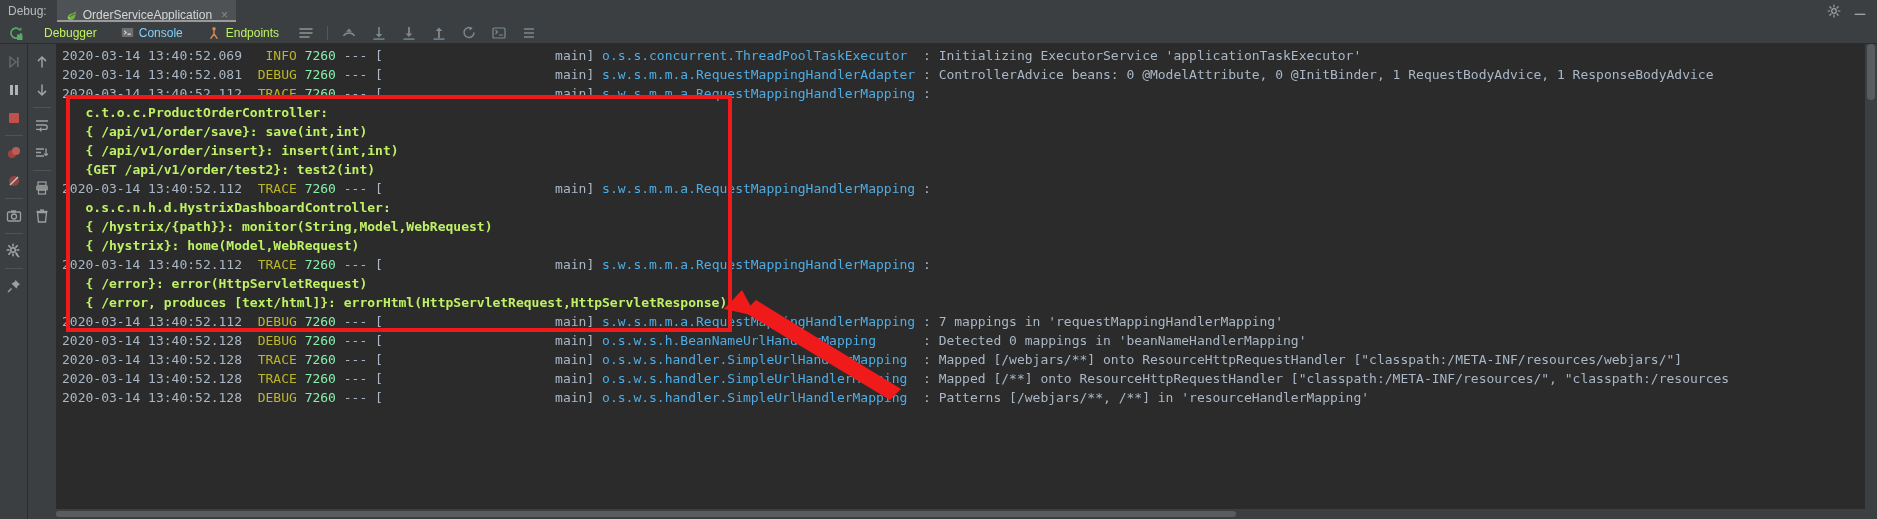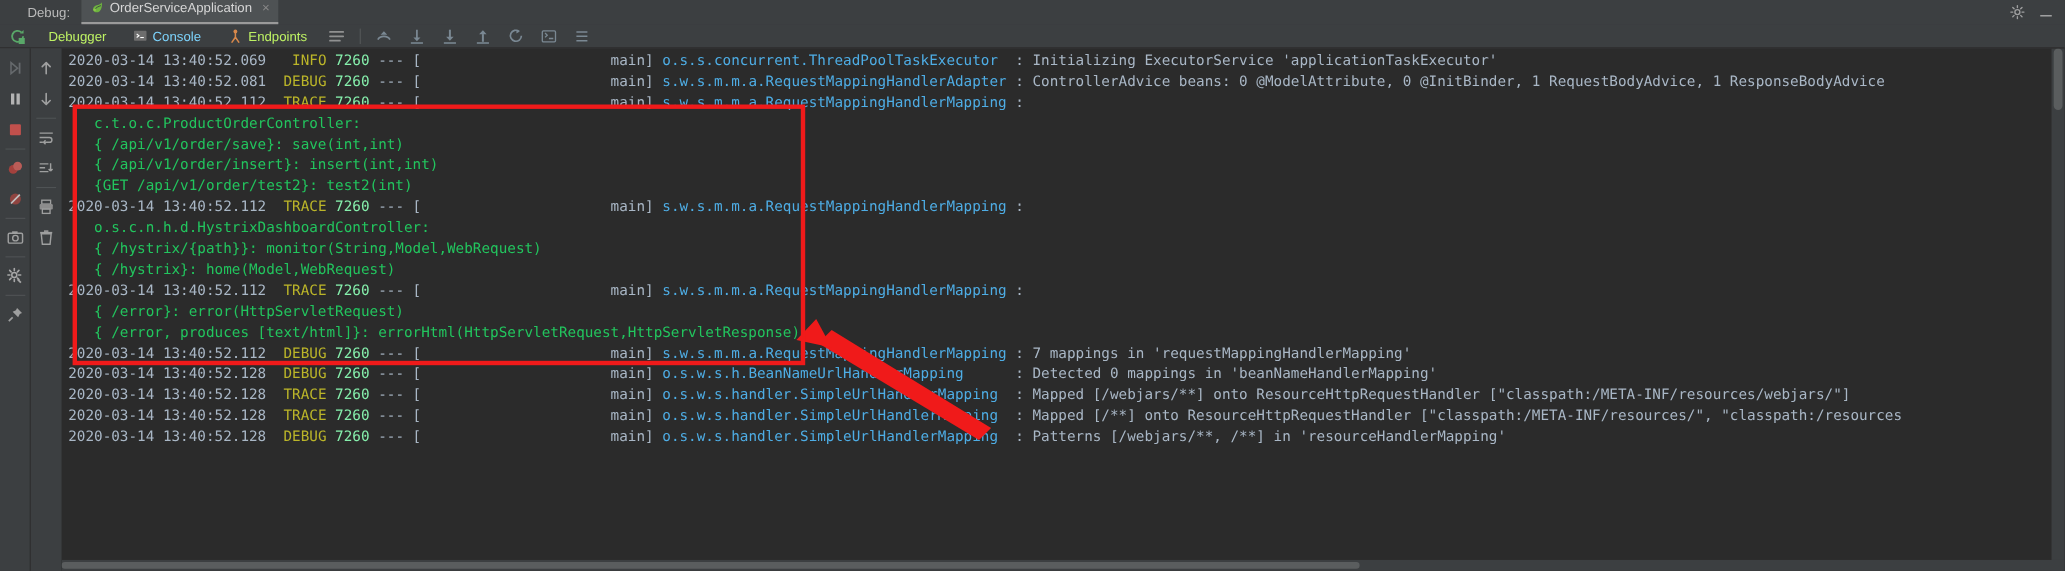--- a/index.html
+++ b/index.html
@@ -11,24 +11,24 @@
   }
 
   
   .titlebar {
     height: 22px; background: #3c3f41;
     display: flex; align-items: center;
     position: relative;
   }
   .titlebar-label {
     color: #bbbbbb; font-family: "Liberation Sans", sans-serif;
-    font-size: 12px; padding-left: 25px; padding-right: 10px;
+    font-size: 12px; padding-left: 8px; padding-right: 10px;
   }
   .app-tab {
-    display: flex; align-items: flex-start; gap: 5px;
+    display: flex; align-items: flex-end; gap: 5px;
     height: 22px; padding: 0 8px;
     background: #4e5254;
     position: relative;
   }
   .app-tab::after {
     content: ""; position: absolute; left: 0; right: 0; bottom: 0;
     height: 2px; background: #9a9a9a;
   }
   .app-tab-label {
     color: #d6d6d6; font-family: "Liberation Sans", sans-serif; font-size: 12px;
@@ -90,21 +90,21 @@
     white-space: pre;
     color: #a9b7c6;
   }
   .c-ts   { color: #a9b7c6; }
   .c-info { color: #bbb529; }
   .c-pid  { color: #86efac; }
   .c-dash { color: #a9b7c6; }
   .c-thread { color: #a9b7c6; }
   .c-logger { color: #4eade5; }
   .c-msg  { color: #a9b7c6; }
-  .c-plain{ color: #22c55e; }
+  .c-plain{ color: #bef264; font-weight: bold; }
 
   
   .vscroll {
     position: absolute; right: 0; top: 0; width: 12px; height: 100%;
     background: #3c3f41;
   }
   .vscroll-thumb {
     position: absolute; right: 2px; top: 0px; width: 8px; height: 56px;
     background: #5a5d5e; border-radius: 4px;
   }

